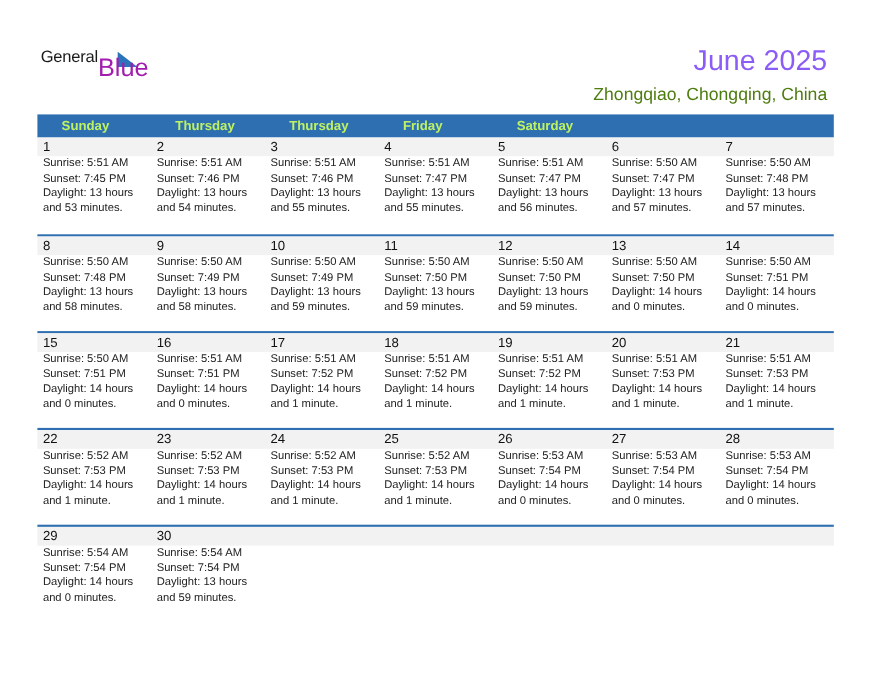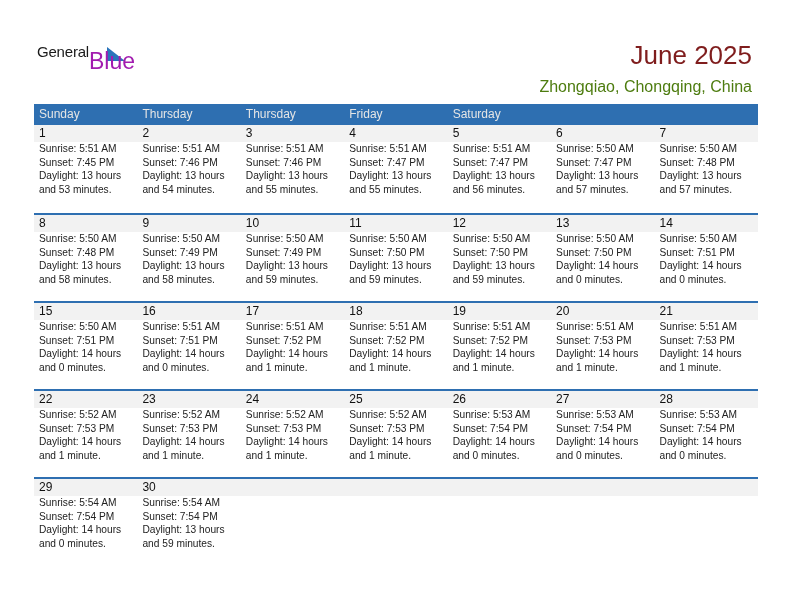--- a/index.html
+++ b/index.html
@@ -1,25 +1,25 @@
 <!DOCTYPE html>
 <html><head>
 <meta charset="utf-8">
 <style>
   html, body { margin:0; padding:0; background:#ffffff; }
   body { width:792px; height:612px; position:relative; overflow:hidden; font-family:"Liberation Sans", sans-serif; color:#222; }
   .logo { position:absolute; left:37px; top:43px; width:100px; height:40px; }
   .logo .general { position:absolute; left:0; top:0; font-size:15px; color:#1a1a1a; letter-spacing:-0.2px; }
   .logo .blue { position:absolute; left:52px; top:5px; font-size:23px; color:#a21caf; }
   .logo .tri { position:absolute; left:70px; top:4px; width:0; height:0; border-left:18px solid #2a74bb; border-top:14px solid transparent; }
-  .title { position:absolute; right:40px; top:40px; font-size:26px; color:#7f1d1d;margin-left:28px; }
+  .title { position:absolute; right:40px; top:40px; font-size:26px; color:#8b5cf6;margin-left:28px; }
   .subtitle { position:absolute; right:40px; top:78px; font-size:16px; color:#4d7c0f; }
   .cal { position:absolute; left:34px; top:104px; width:724px; }
   .head-row { display:flex; background:#2e6fb1; height:21px; }
-  .head-cell { width:103.43px; color:#e5e5e5; font-size:12px; line-height:21px; padding-left:5px; box-sizing:border-box; }
+  .head-cell { width:103.43px; color:#bef264; font-size:12px; line-height:21px; padding-left:22px; box-sizing:border-box;font-weight:bold; }
   .week { border-top:2px solid #2e6fb1; height:88px; box-sizing:border-box; position:relative; }
   .week:first-of-type { border-top:none; }
   .week .bar { position:absolute; left:0; right:0; top:0; height:17px; background:#f2f2f2; }
   .days { display:flex; position:relative; }
   .day { width:103.43px; padding-left:5px; box-sizing:border-box; }
   .day .num { font-size:12px; line-height:17px; height:17px; color:#111; }
   .day .info { font-size:10.2px; line-height:13.5px; color:#222; white-space:nowrap; }
 </style>
 </head>
 <body>

